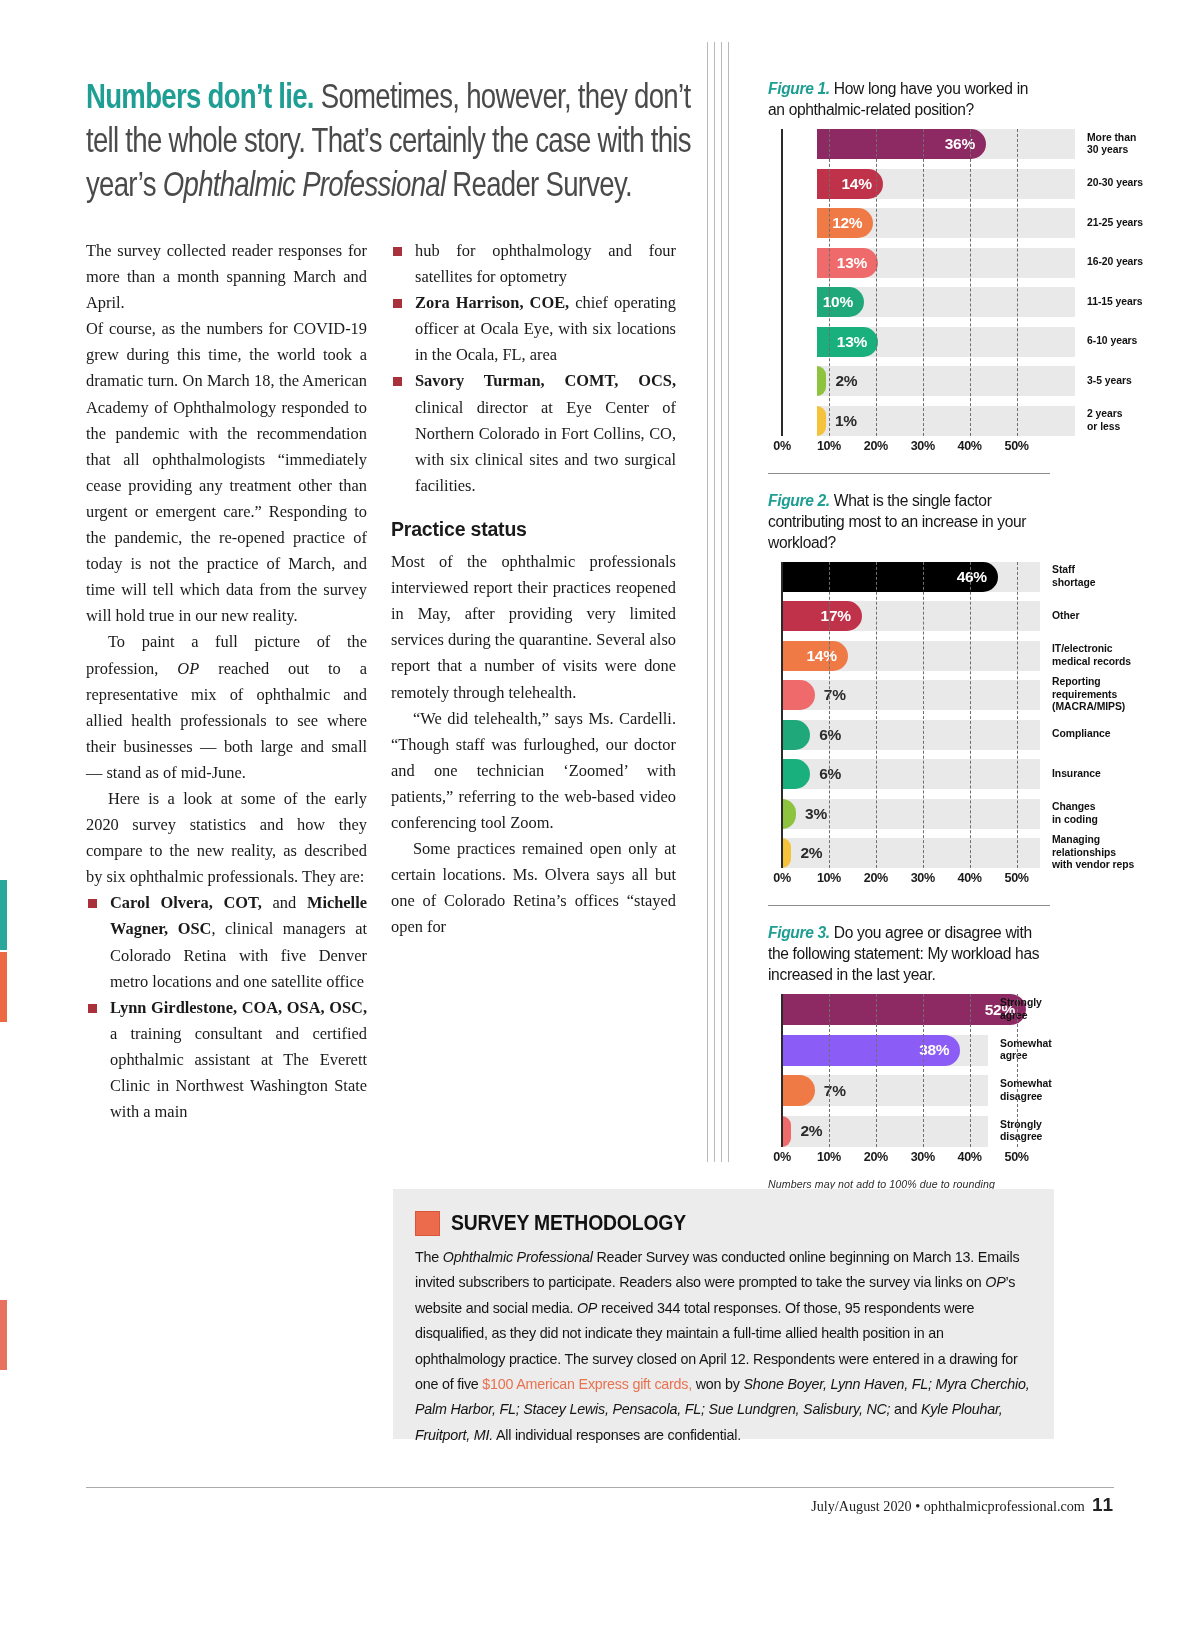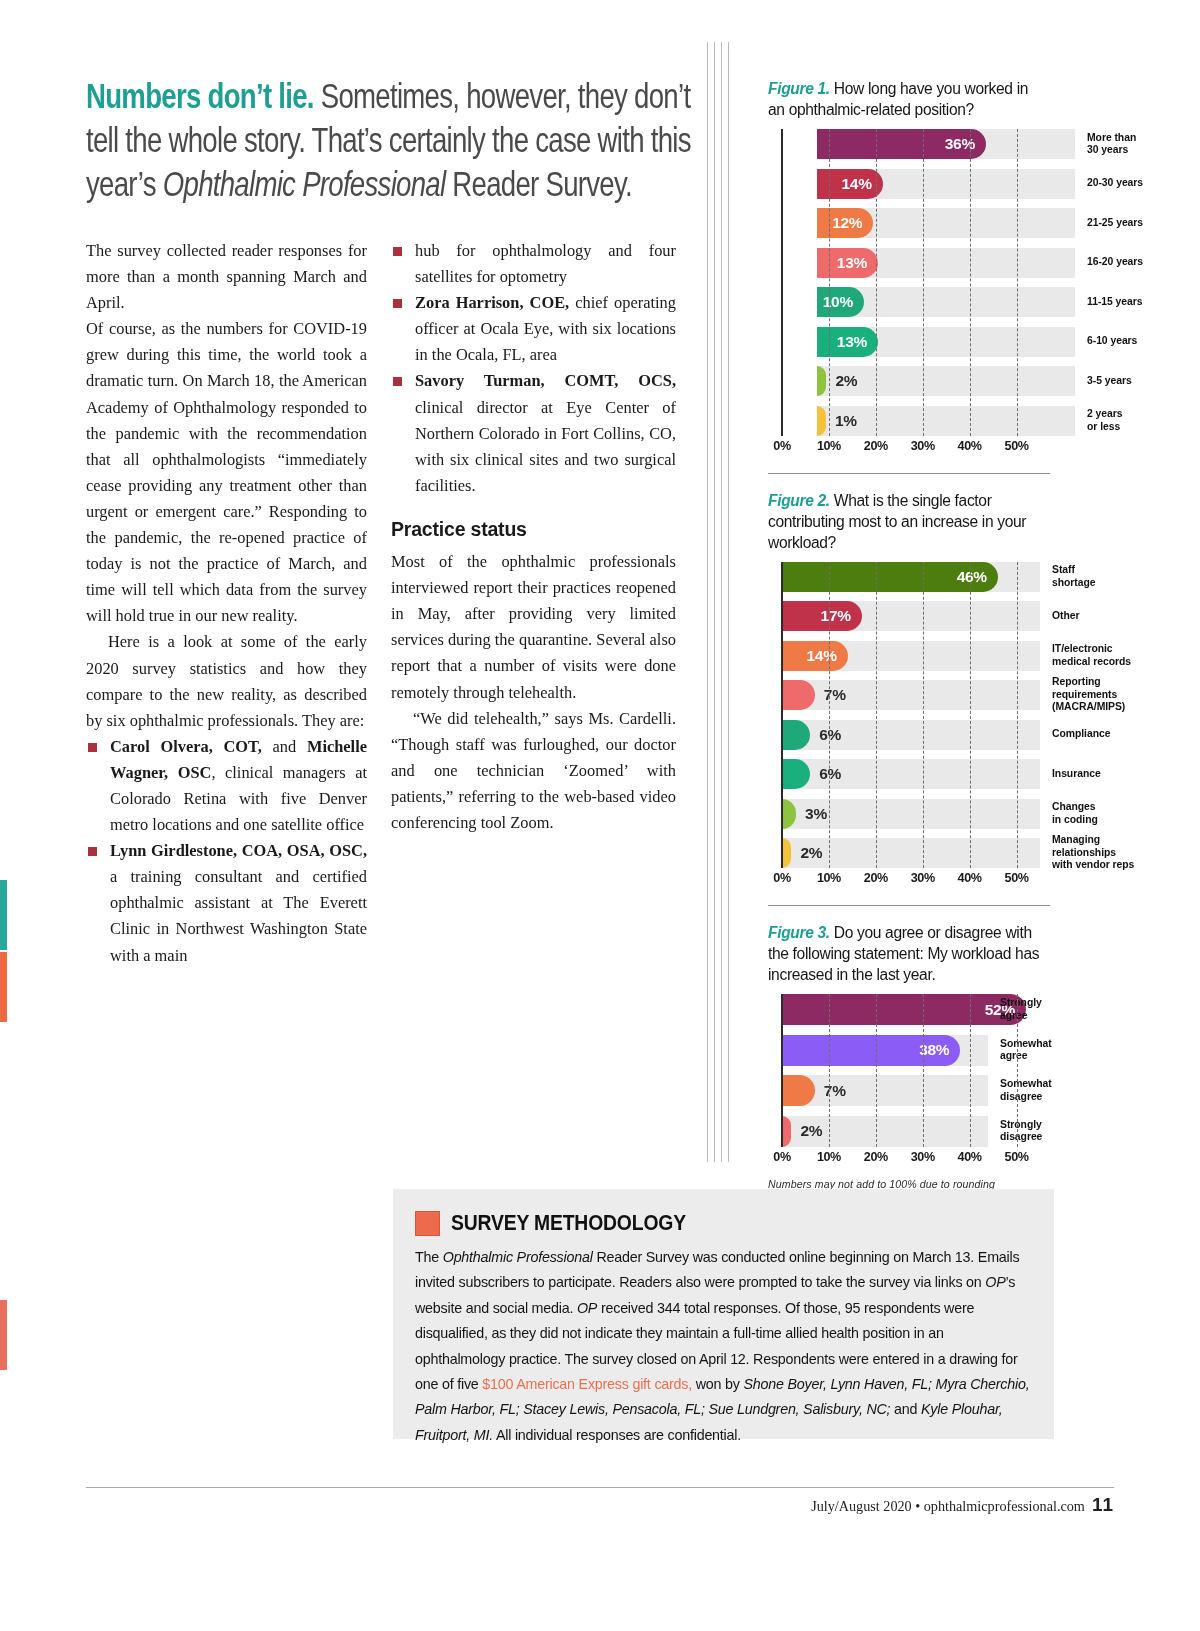--- a/index.html
+++ b/index.html
@@ -172,36 +172,38 @@
 
   <div class="headline">
     <span class="lead">Numbers don’t lie.</span><span class="reg"> Sometimes, however, they don’t</span><br>
     <span class="reg">tell the whole story. That’s certainly the case with this</span><br>
     <span class="reg">year’s </span><i>Ophthalmic Professional</i><span class="reg"> Reader Survey.</span>
   </div>
 
   <div class="col col-1">
     <p>The survey collected reader responses for more than a month spanning March and April.</p>
     <p>Of course, as the numbers for COVID-19 grew during this time, the world took a dramatic turn. On March 18, the American Academy of Ophthalmology responded to the pandemic with the recommendation that all ophthalmologists “immediately cease providing any treatment other than urgent or emergent care.” Responding to the pandemic, the re-opened practice of today is not the practice of March, and time will tell which data from the survey will hold true in our new reality.</p>
+    <p class="ind"><span>To paint a full picture of the profession, </span><span class="it">OP</span><span> reached out to a representative mix of ophthalmic and allied health professionals to see where their businesses — both large and small — stand as of mid-June.</span></p>
     <p class="ind">Here is a look at some of the early 2020 survey statistics and how they compare to the new reality, as described by six ophthalmic professionals. They are:</p>
     <ul class="bullets">
       <li><b>Carol Olvera, COT,</b><span> and </span><b>Michelle Wagner, OSC</b><span>, clinical managers at Colorado Retina with five Denver metro locations and one satellite office</span></li>
       <li><b>Lynn Girdlestone, COA, OSA, OSC,</b><span> a training consultant and certified ophthalmic assistant at The Everett Clinic in Northwest Washington State with a main</span></li>
     </ul>
   </div>
 
   <div class="col col-2">
     <ul class="bullets">
       <li style="list-style:none;padding-left:24px;"><span>hub for ophthalmology and four satellites for optometry</span></li>
       <li><b>Zora Harrison, COE,</b><span> chief operating officer at Ocala Eye, with six locations in the Ocala, FL, area</span></li>
       <li><b>Savory Turman, COMT, OCS,</b><span> clinical director at Eye Center of Northern Colorado in Fort Collins, CO, with six clinical sites and two surgical facilities.</span></li>
     </ul>
     <div class="subhead">Practice status</div>
     <p>Most of the ophthalmic professionals interviewed report their practices reopened in May, after providing very limited services during the quarantine. Several also report that a number of visits were done remotely through telehealth.</p>
     <p class="ind">“We did telehealth,” says Ms. Cardelli. “Though staff was furloughed, our doctor and one technician ‘Zoomed’ with patients,” referring to the web-based video conferencing tool Zoom.</p>
+    <p class="ind">Some practices remained open only at certain locations. Ms. Olvera says all but one of Colorado Retina’s offices “stayed open for</p>
   </div>
 
   <div class="vrule vr1"></div>
   <div class="vrule vr2"></div>
   <div class="vrule vr3"></div>
   <div class="vrule vr4"></div>
 
   <div class="charts">
 
     <div class="fig-title">
@@ -286,21 +288,21 @@
     <div class="hr-sep"></div>
 
     <div class="fig-title" style="margin-top:16px;">
       <span class="figlabel">Figure 2.</span>
       <span>What is the single factor contributing most to an increase in your workload?</span>
     </div>
     <div class="chart" id="chart-1">
         <div class="rows" style="position: relative; width: 258px; margin-left: 14px;">
           <div class="rowwrap" style="height: 30px; margin-bottom: 9.5px; position: relative;">
             <div class="track" style="position: absolute; inset: 0px;"></div>
-            <div class="bar" style="width: 215.782px; background: #4d7c0f;">
+            <div class="bar" style="width: 215.782px; background: #000000;">
               <span class="val">46%</span>
             </div>
             <div class="cat" style="width: 122px;">Staff<br>shortage</div>
           </div>
           <div class="rowwrap" style="height: 30px; margin-bottom: 9.5px; position: relative;">
             <div class="track" style="position: absolute; inset: 0px;"></div>
             <div class="bar" style="width: 79.7455px; background: rgb(192, 50, 74);">
               <span class="val">17%</span>
             </div>
             <div class="cat" style="width: 122px;">Other</div>

